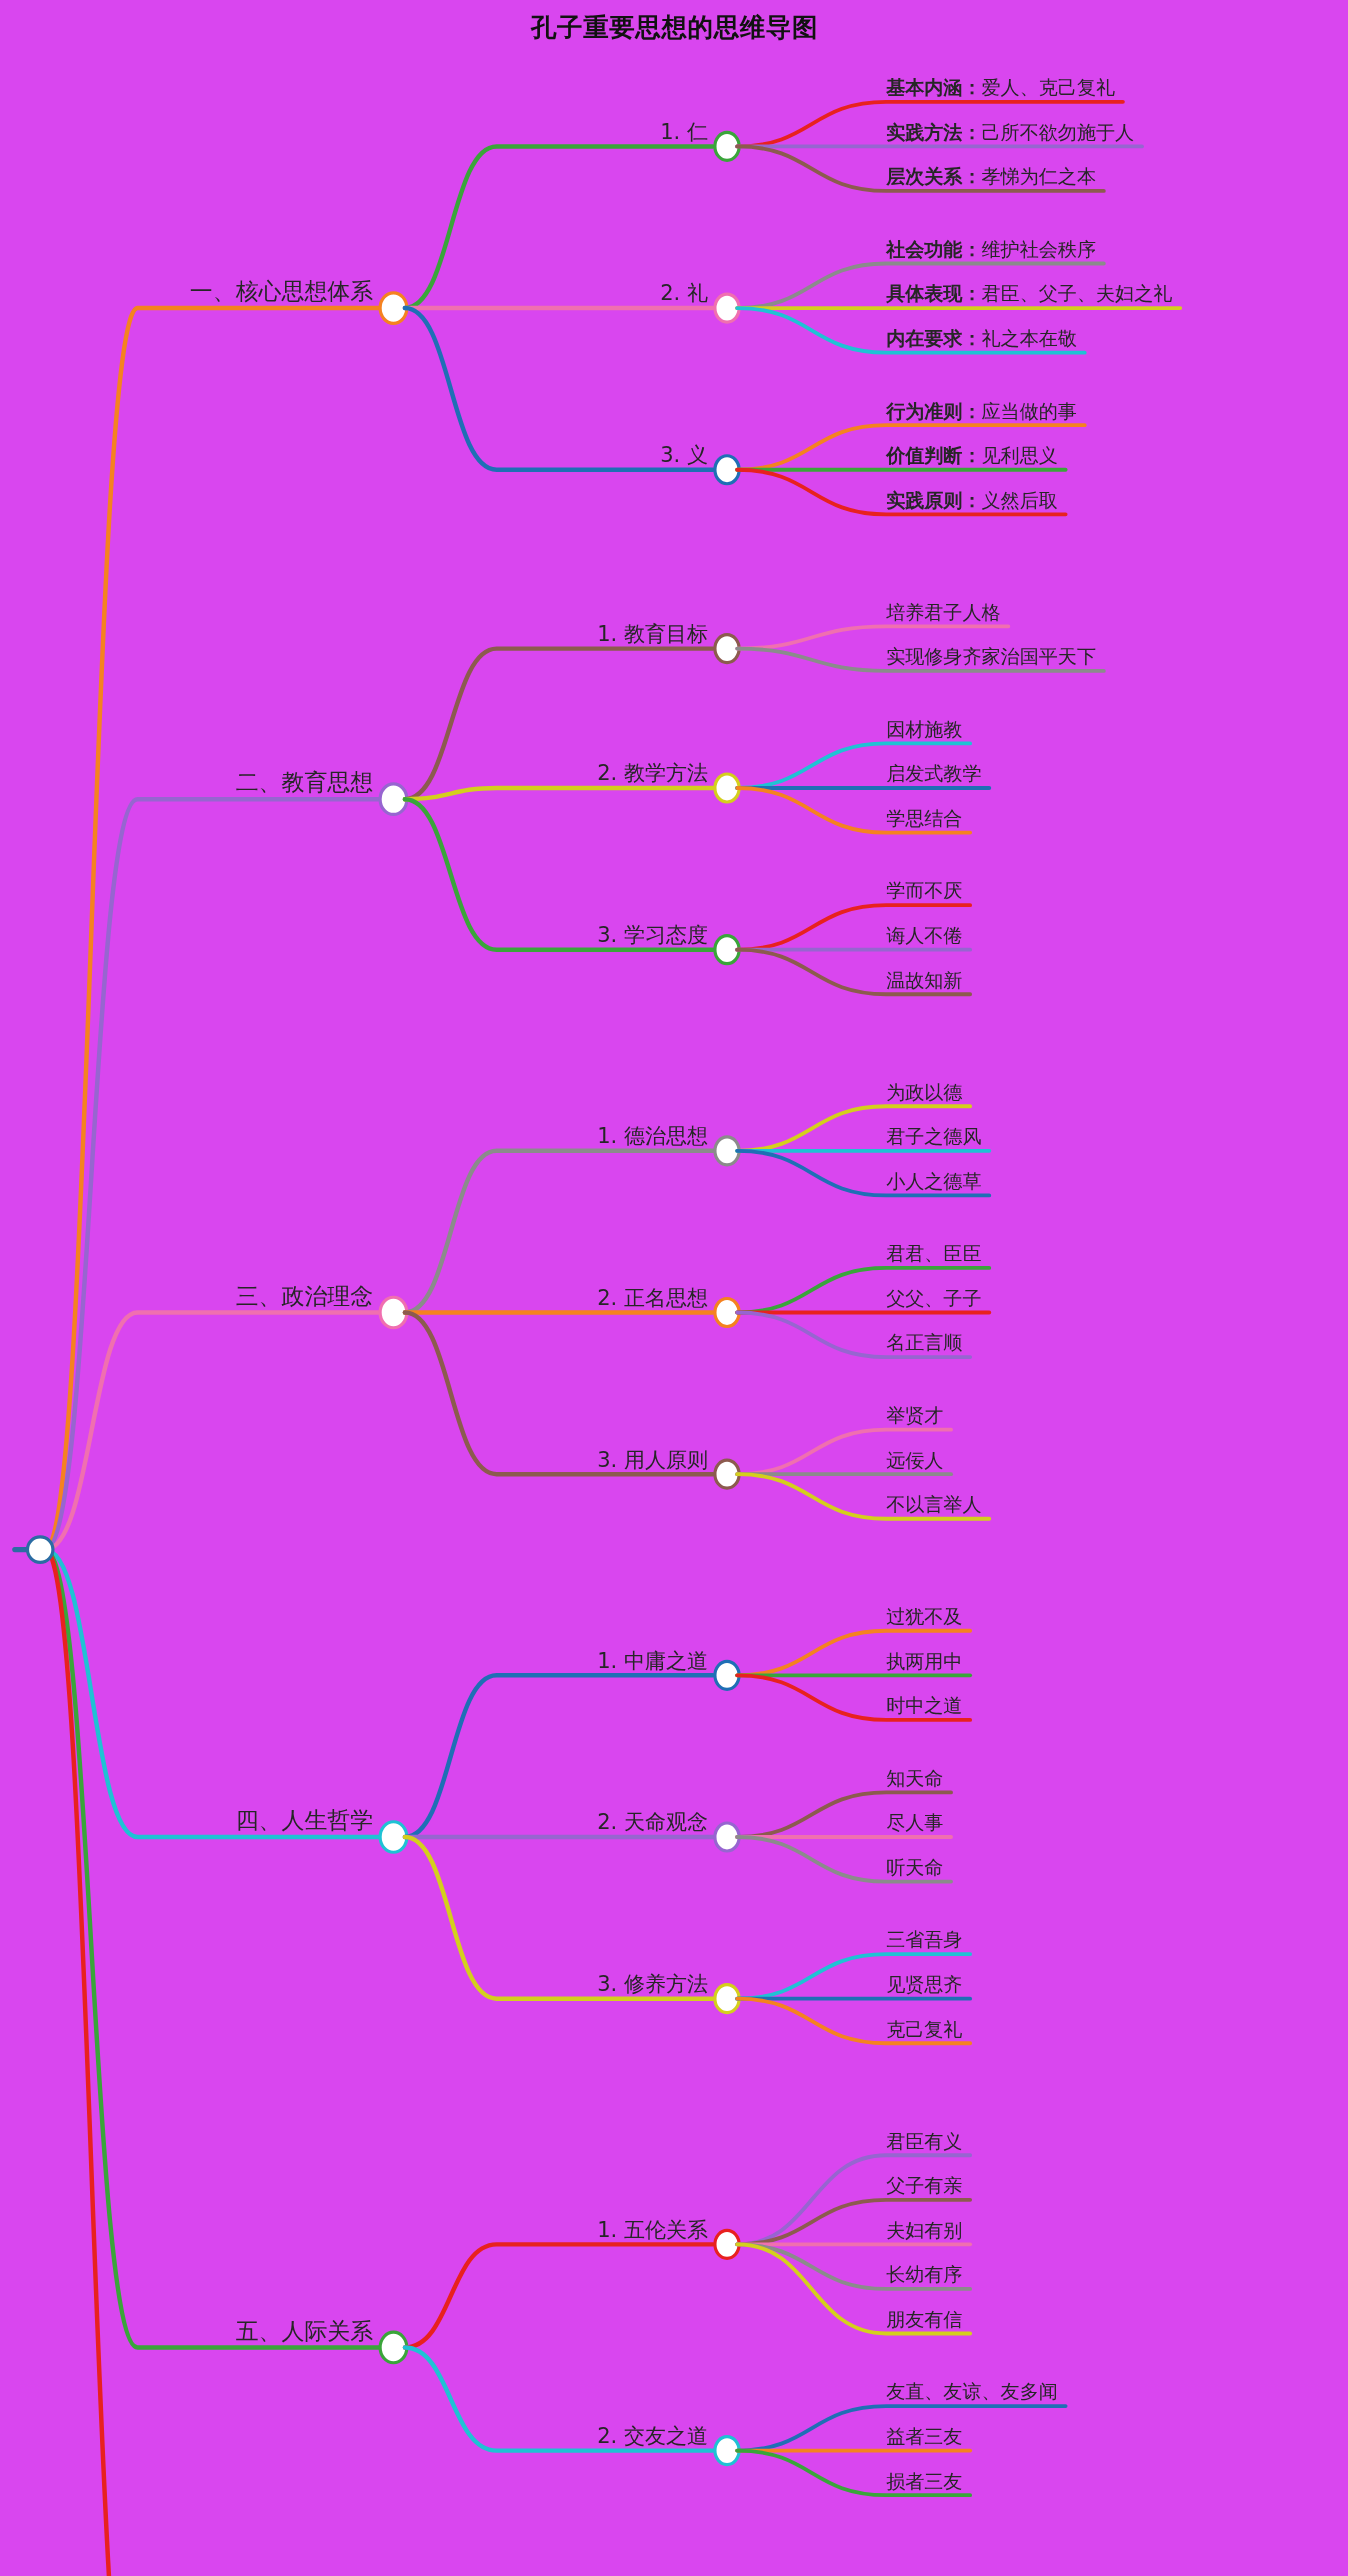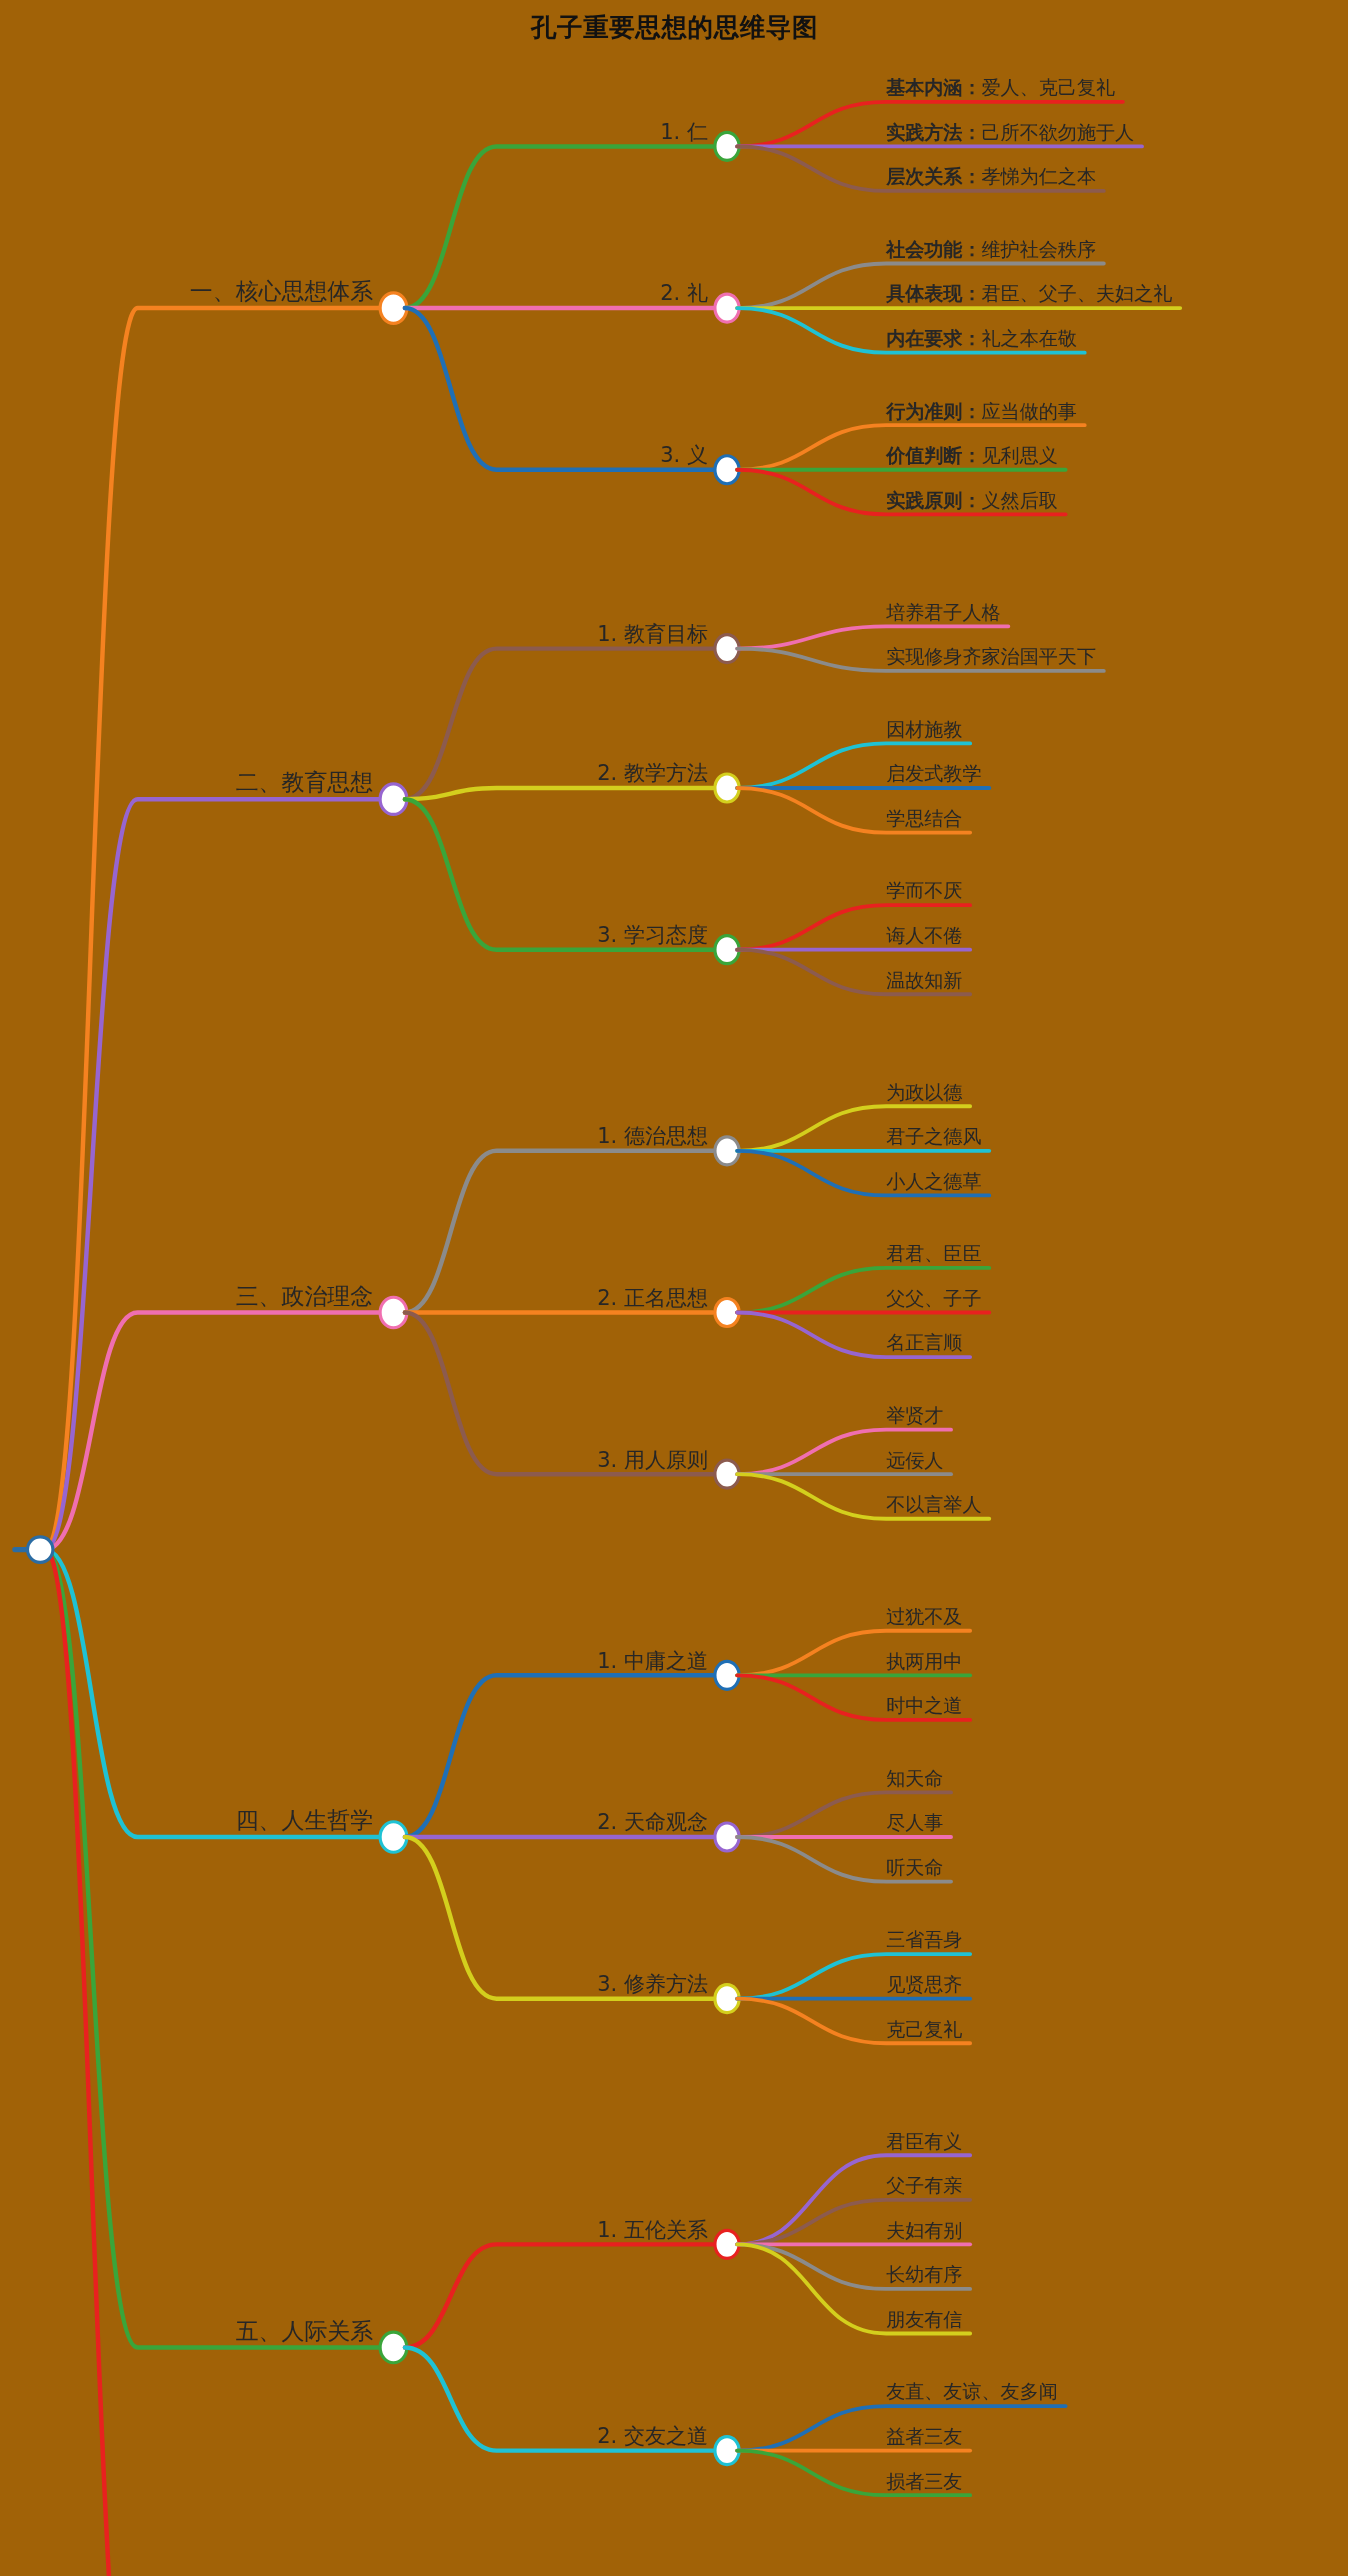--- a/index.html
+++ b/index.html
@@ -12,21 +12,21 @@
     width: 1349px;
     height: 2576px;
     overflow: hidden;
     font-family: "DejaVu Sans", "Liberation Sans", sans-serif;
     position: relative;
   }
   #mindmap-root {
     position: relative;
     width: 1349px;
     height: 2576px;
-    background: #a16207;
+    background: #d946ef;
   }
   #map-title {
     position: absolute;
     top: 10.2px;
     left: 0;
     width: 1349px;
     text-align: center;
     font-size: 25.5px;
     font-weight: bold;
     color: #111111;

